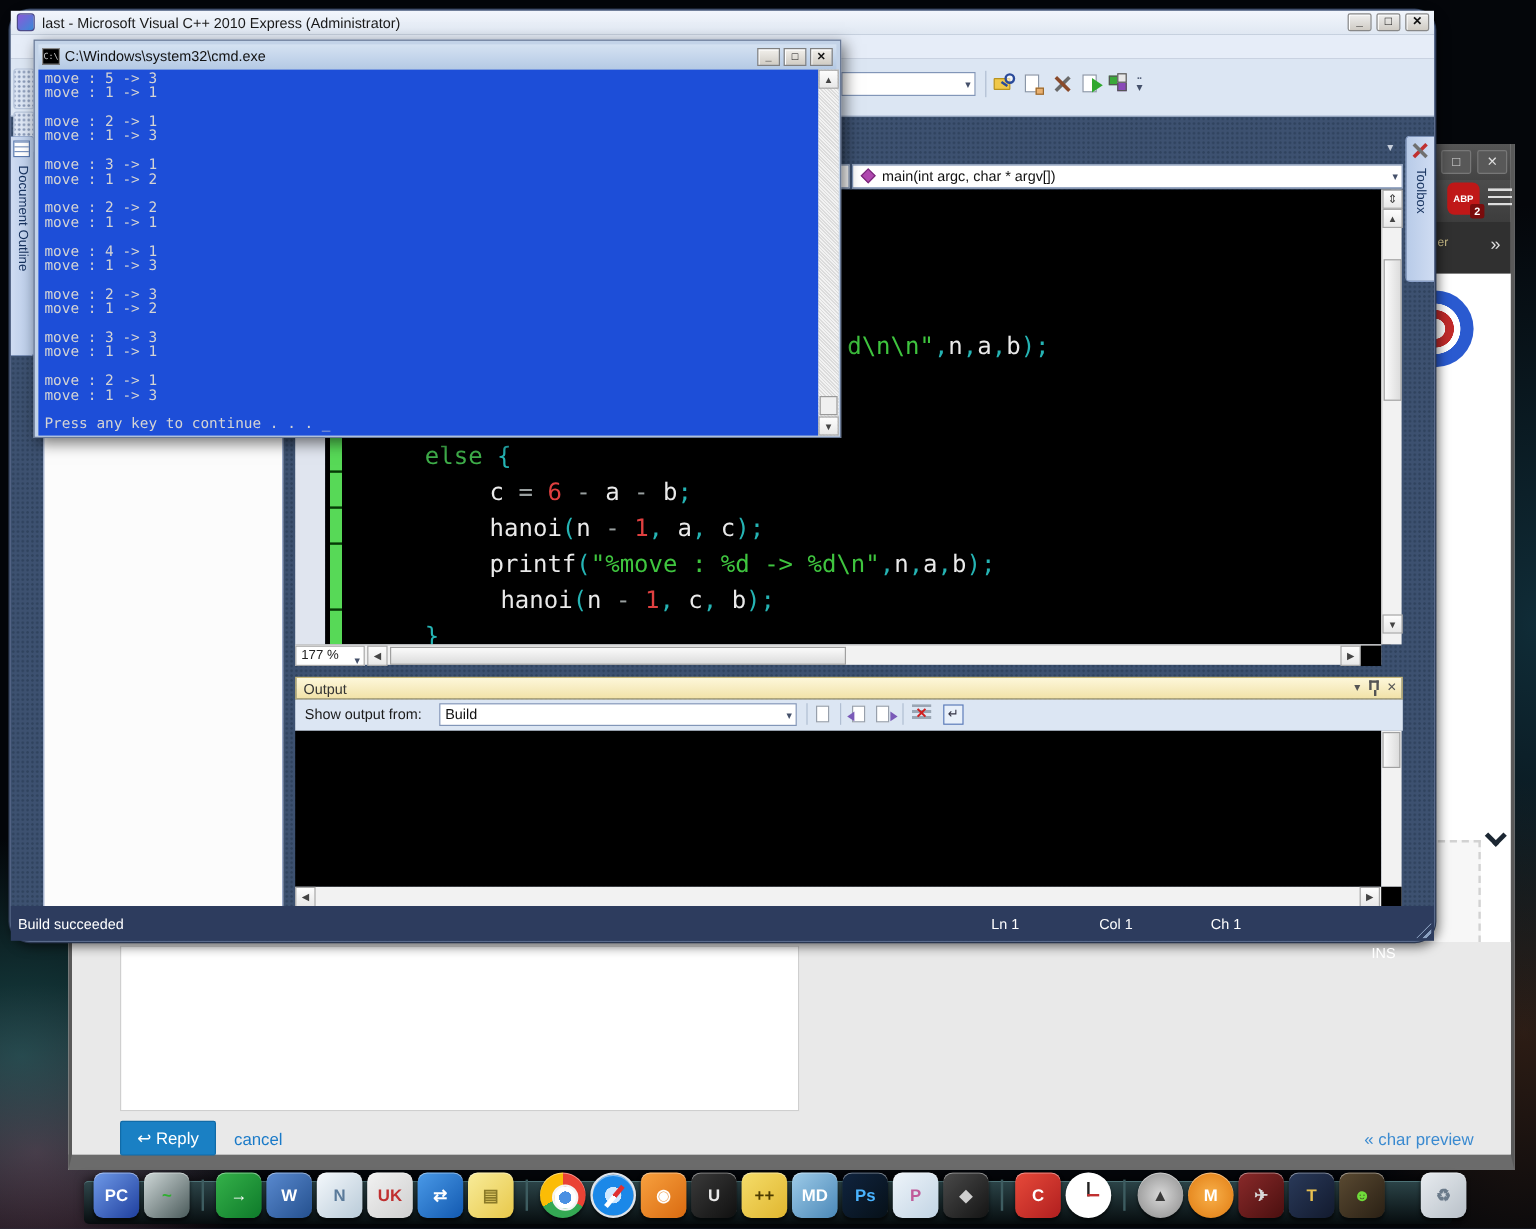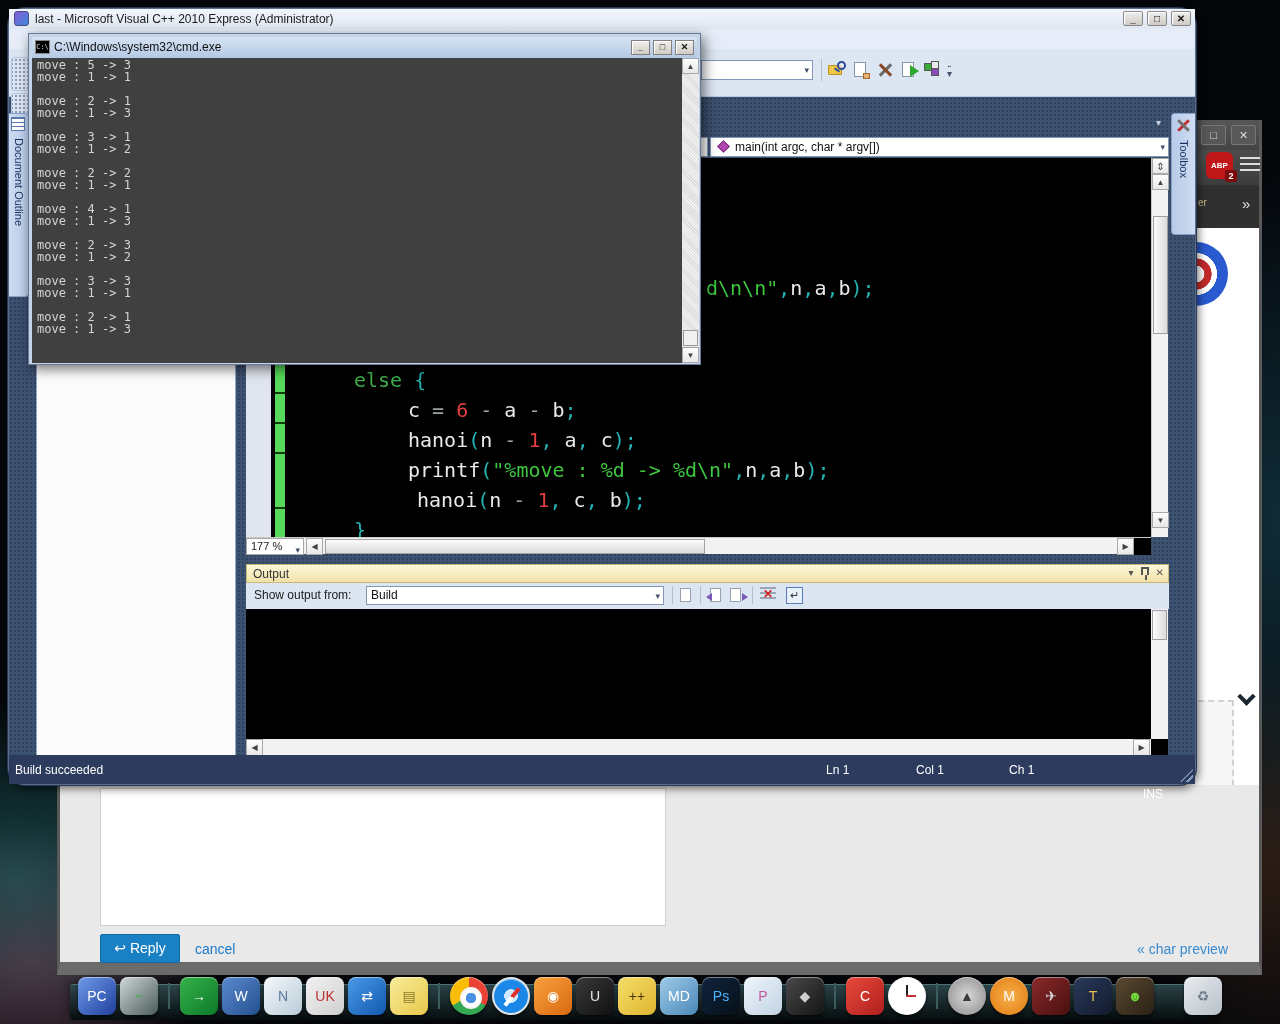--- a/index.html
+++ b/index.html
@@ -146,34 +146,34 @@
   
   .cmd{ left:28px; top:33px; width:673px; height:332px; background:#c3d3e8; border:1px solid #6a7a96;
     box-shadow:3px 4px 12px rgba(0,0,0,.55); }
   .cmd-titlebar{ left:3px; top:3px; right:3px; height:21px; background:linear-gradient(#d5e2f2,#b4c9e4);
     color:#111; font-size:12px; }
   .cmd-icon{ left:3px; top:3px; width:15px; height:14px; background:#000; border:1px solid #888;
     color:#ccc; font-size:7px; line-height:13px; text-align:center; font-family:"DejaVu Sans Mono",monospace; }
   .cmd-btn{ width:19px; height:15px; top:3px; background:linear-gradient(#f2f0ec,#d0ccc4);
     border:1px solid #808080; box-shadow:inset 1px 1px 0 #fff; color:#111; font-size:9px; font-weight:bold;
     text-align:center; line-height:13px; }
-  .console{ left:3px; top:24px; width:650px; height:305px; background:#404040; padding:1px 0 0 5px; overflow:hidden; }
+  .console{ left:3px; top:24px; width:650px; height:305px; background:#1d4ed8; padding:1px 0 0 5px; overflow:hidden; }
   .cline{ font-family:"DejaVu Sans Mono", monospace; font-size:12px; line-height:12px; color:#d4d4d4; white-space:pre; }
   .cmd-scroll{ left:653px; top:24px; width:17px; height:305px;
     background:repeating-linear-gradient(45deg,#f2f2f2 0 1px,#dcdcdc 1px 2px); }
   .cs-btn{ left:0; width:17px; height:16px; font-size:8px; line-height:15px; }
   .cs-thumb{ left:1px; top:272px; width:15px; height:16px; background:#f0f0f0; border:1px solid #9a9a9a; }
 
   
   .dock-shelf{ left:70px; top:984px; width:1140px; height:36px; border-radius:4px;
     background:linear-gradient(rgba(46,72,76,.92), rgba(6,12,14,.97));
     border-top:1px solid #4d7276; box-shadow:0 -2px 8px rgba(0,0,0,.5); }
   .dock-items{ left:78px; top:974px; height:44px; display:flex; align-items:center; gap:4px; }
   .dock-tile{ width:38px; height:38px; border-radius:8px; display:flex; align-items:center; justify-content:center;
-    font-weight:normal; font-size:14px; box-shadow:inset 0 1px 0 rgba(255,255,255,.45), 0 2px 3px rgba(0,0,0,.6);
+    font-weight:bold; font-size:14px; box-shadow:inset 0 1px 0 rgba(255,255,255,.45), 0 2px 3px rgba(0,0,0,.6);
     flex:0 0 auto; }
   .dock-circle{ border-radius:50%; }
   .dock-sep{ width:2px; height:26px; background:#3d5c60; margin:0 6px; flex:0 0 auto; }
   .dock-gap{ width:22px; flex:0 0 auto; }
   .dock-chrome{ background:conic-gradient(#ea4335 0 120deg, #34a853 120deg 240deg, #fbbc05 240deg 360deg); position:relative; }
   .dock-chrome::after{ content:""; position:absolute; left:10px; top:10px; width:18px; height:18px; border-radius:50%;
     background:radial-gradient(circle,#4a90e2 0 40%, #fff 41% 100%); border:2px solid #f4f4f4; }
   .dock-safari{ background:radial-gradient(circle,#cfe8ff 0 28%, #1b88e8 29% 100%); position:relative; border:2px solid #dfe4ea;}
   .dock-safari::after{ content:""; position:absolute; left:16px; top:7px; width:4px; height:22px;
     background:linear-gradient(#e03030 0 50%, #fff 50% 100%); transform:rotate(40deg); }
@@ -401,20 +401,21 @@
       <div class="cline">&nbsp;</div>
       <div class="cline">move : 2 -&gt; 3</div>
       <div class="cline">move : 1 -&gt; 2</div>
       <div class="cline">&nbsp;</div>
       <div class="cline">move : 3 -&gt; 3</div>
       <div class="cline">move : 1 -&gt; 1</div>
       <div class="cline">&nbsp;</div>
       <div class="cline">move : 2 -&gt; 1</div>
       <div class="cline">move : 1 -&gt; 3</div>
       <div class="cline">&nbsp;</div>
+      <div class="cline">Press any key to continue . . . _</div>
     </div>
   <div class="abs cmd-scroll">
     <div class="abs scroll-face cs-btn" style="top:0;">▲</div>
     <div class="abs cs-thumb"></div>
     <div class="abs scroll-face cs-btn" style="top:289px;">▼</div>
   </div>
 </div>
 
 <div class="abs dock-shelf"></div>
 <div class="abs dock-items">

